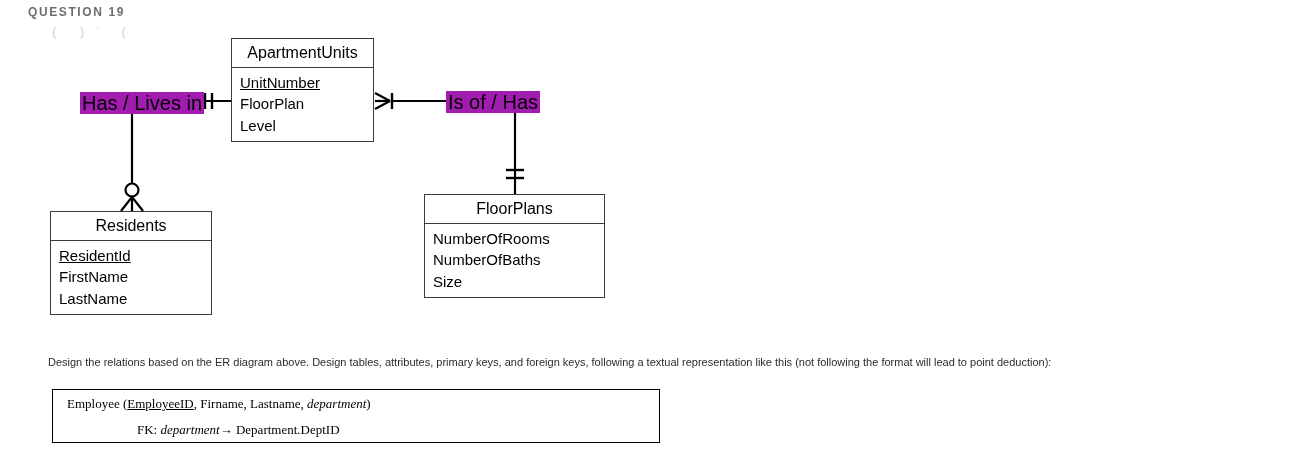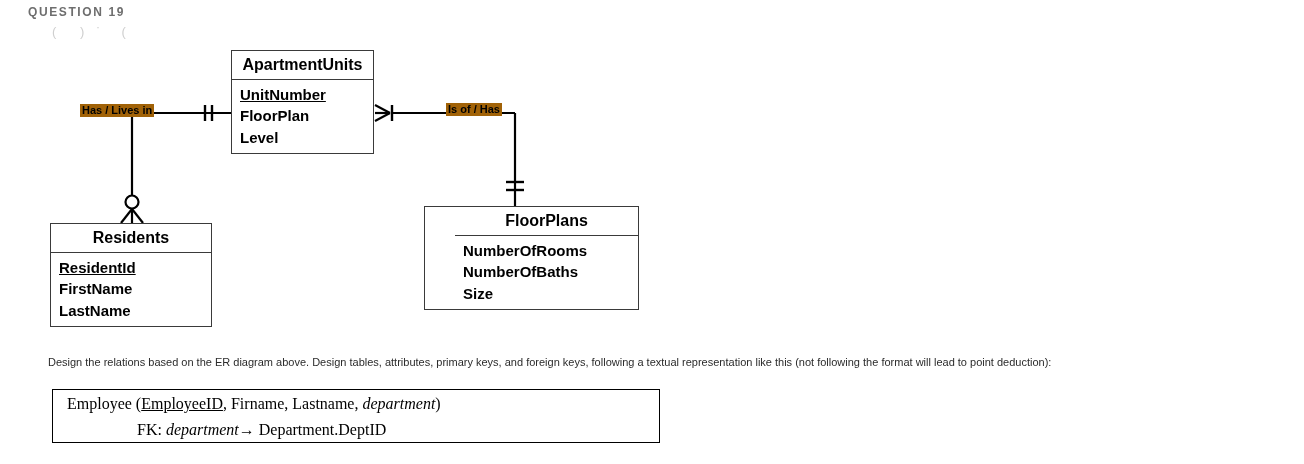--- a/index.html
+++ b/index.html
@@ -40,24 +40,23 @@
     font-size: 13px;
     letter-spacing: 10px;
     overflow: hidden;
     white-space: nowrap;
   }
 
   
   #er-diagram {
     position: absolute;
     left: 0;
-    top: 12px;
+    top: 0;
     width: 1304px;
     height: 345px;
-    font-weight: bold;
   }
   #er-diagram svg {
     position: absolute;
     left: 0;
     top: 0;
   }
 
   
   .entity-box {
     position: absolute;
@@ -95,31 +94,30 @@
     width: 143px;
   }
   #entity-residents {
     left: 50px;
     top: 211px;
     width: 162px;
   }
   #entity-floorplans {
     left: 424px;
     top: 194px;
-    width: 215px;
-    padding-left: 30px;
+    width: 181px;
   }
 
   
   .rel-label {
     position: absolute;
-    font-size: 11px;
+    font-size: 20px;
     line-height: 1;
     white-space: nowrap;
-    background: #a16207;
+    background: #a21caf;
     padding: 1px 2px;
     z-index: 4;
     font-family: "Liberation Sans", sans-serif;
   }
   #rel-label-has-lives-in {
     left: 80px;
     top: 92px;
   }
   #rel-label-is-of-has {
     left: 446px;
@@ -144,21 +142,21 @@
     left: 52px;
     top: 389px;
     width: 608px;
     height: 54px;
     border: 1px solid #000000;
     box-sizing: border-box;
     background: #ffffff;
     font-family: "Liberation Serif", serif;
   }
   .example-line {
-    font-size: 16px;
+    font-size: 13px;
     line-height: 26px;
     white-space: nowrap;
     font-family: "Liberation Serif", serif;
   }
   #example-line-relation {
     padding-left: 14px;
     padding-top: 1px;
   }
   #example-line-fk {
     padding-left: 84px;

